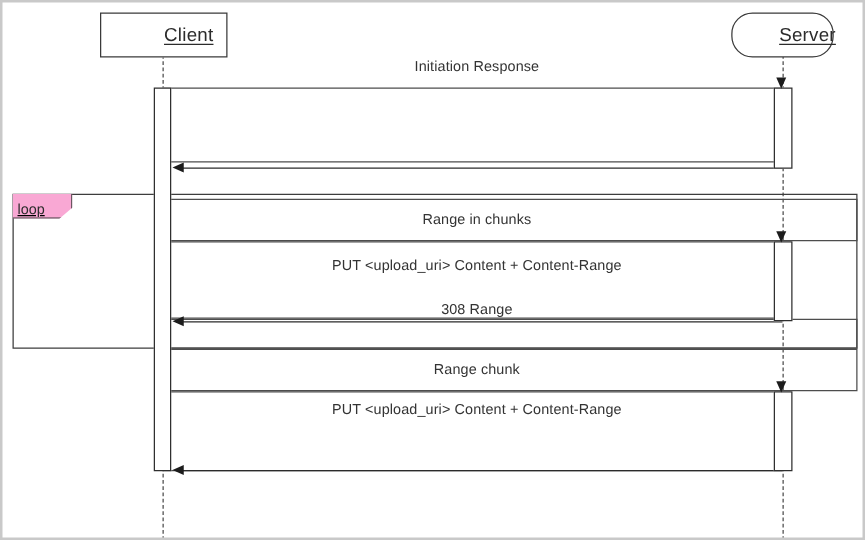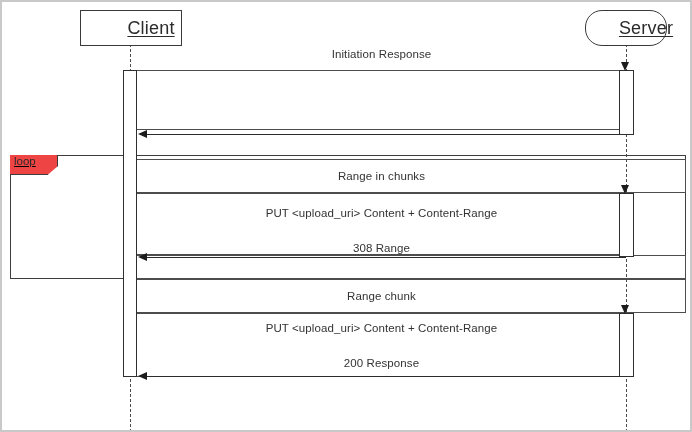--- a/index.html
+++ b/index.html
@@ -24,21 +24,21 @@
     position: absolute;
     box-sizing: border-box;
     border: 1.5px solid #3a3a3a;
     background: #ffffff;
     display: flex;
     align-items: center;
     justify-content: center;
     z-index: 6;
   }
   .participant-label {
-    font-size: 18px;
+    font-size: 15px;
     color: #2b2b2b;
     text-decoration: underline;
     text-underline-offset: 2px;
     letter-spacing: 0.2px;
     white-space: nowrap;
     margin-left: 40px;
   }
 
   
   .lifeline {
@@ -105,26 +105,26 @@
   .frag {
     position: absolute;
     box-sizing: border-box;
     border: 1.3px solid #3d3d3d;
     background: transparent;
     z-index: 2;
   }
   .frag-tag {
     position: absolute;
     box-sizing: border-box;
-    background: #ef4444;
+    background: #f9a8d4;
     border: 1.3px solid #3d3d3d;
     border-top: none;
     border-left: none;
     display: flex;
-    align-items: flex-start;
+    align-items: flex-end;
     padding-left: 4px;
     z-index: 9;
     clip-path: polygon(0 0, 100% 0, 100% 55%, 78% 100%, 0 100%);
     text-decoration: underline;
   }
   .frag-tag-label {
     font-size: 11.5px;
     color: #2b2b2b;
     white-space: nowrap;
   }
@@ -184,18 +184,17 @@
   <div class="msg-frame" style="left:128px; top:277px; width:556px; height:34px;"></div>
   <div class="msg-text" style="left:135px; top:288px; width:489px;">Range chunk</div>
 
   <div class="msg-frame" style="left:128px; top:311px; width:496px; height:64px;"></div>
   <div class="msg-text" style="left:135px; top:320px; width:489px;">PUT &lt;upload_uri&gt; Content + Content-Range</div>
 
   <div class="arrowhead down" style="left:619px; top:303px;"></div>
 
   <div class="activation" style="left:617px; top:311px; width:15px; height:64px;"></div>
 
-  <div class="msg-text" style="left:135px; top:355px; width:489px;">200 Response</div>
 
   <div class="arrow-line" style="left:139px; top:374px; width:485px;"></div>
   <div class="arrowhead left" style="left:136px; top:370px;"></div>
 
 </div>
 
 </body></html>

